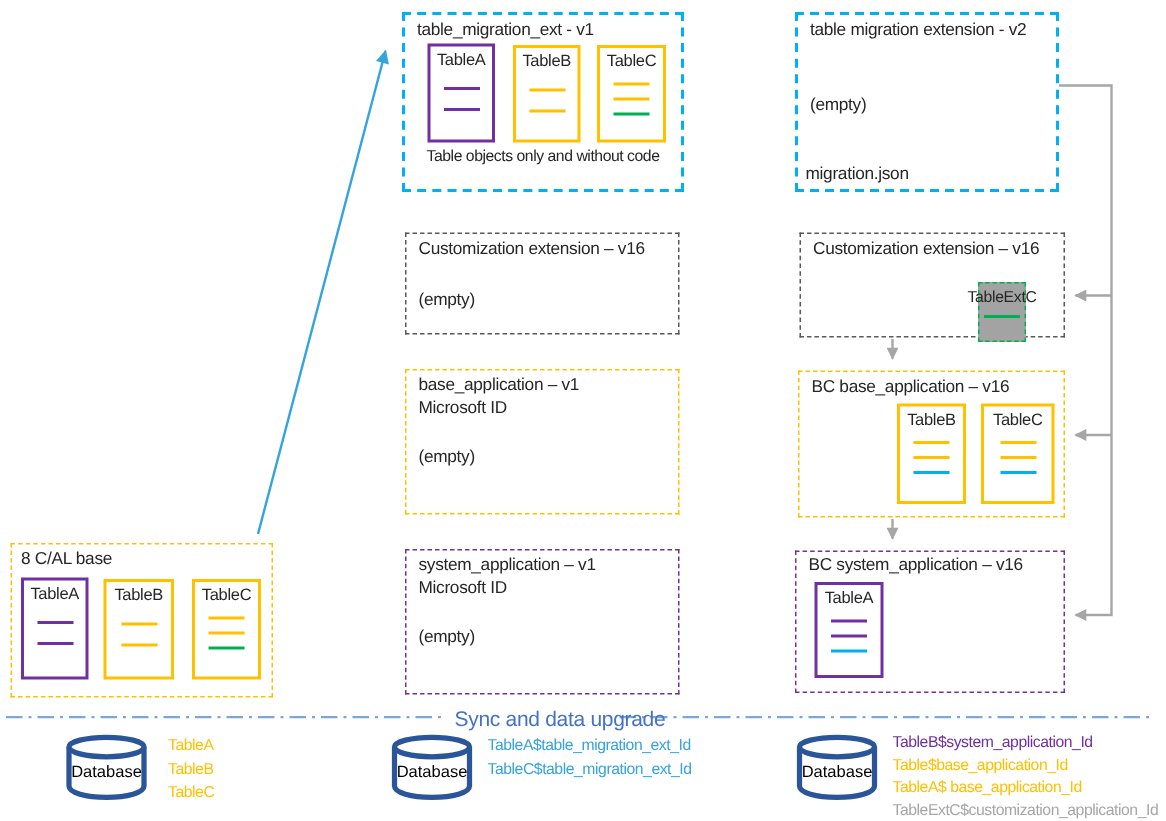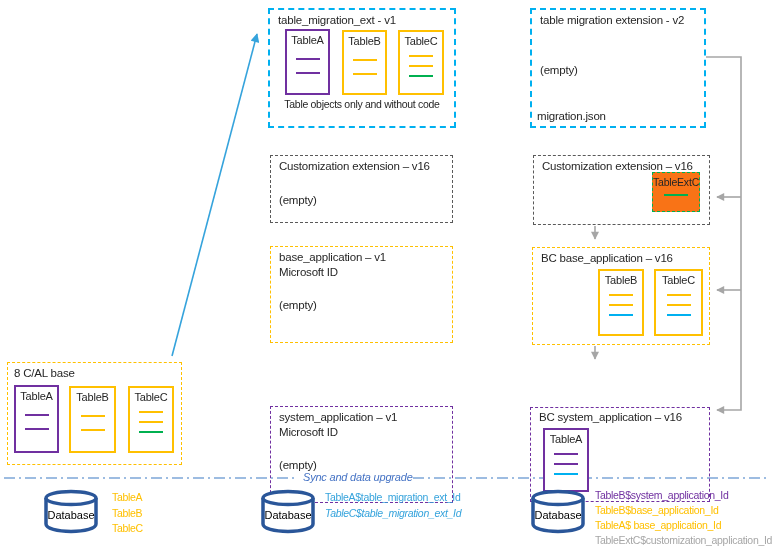--- a/index.html
+++ b/index.html
@@ -4,34 +4,34 @@
 <style>
   html,body { margin:0; padding:0; background:#fff; }
   #canvas {
     position:relative; width:777px; height:547px; background:#fff;
     font-family:"Liberation Sans", sans-serif; color:#262626; overflow:hidden;
   }
   #overlay { position:absolute; left:0; top:0; width:777px; height:547px; z-index:1; }
   .box { position:absolute; z-index:2; box-sizing:border-box; }
   .box.cyan   { border:2px dashed #00B0F0; }
   .box.gold   { border:1.5px dashed #FFC000; }
-  .box.purple { border:1.5px dashed #7030A0;margin-top:40px; }
+  .box.purple { border:1.5px dashed #7030A0; }
   .box.graydot{ border:1px dashed #595959; }
   .boxtitle { position:absolute; left:8px; top:4px; font-size:11.5px; white-space:nowrap; letter-spacing:-0.2px; }
   .boxline  { position:absolute; left:8px; font-size:11.5px; white-space:nowrap; letter-spacing:-0.2px; }
   .tcard { position:absolute; box-sizing:border-box; border:2px solid; background:#fff;
            display:flex; flex-direction:column; align-items:center; }
   .tlabel { font-size:11px; margin-top:3px; white-space:nowrap; letter-spacing:-0.2px; }
   .tline { width:24px; height:2px; }
   .tcard.two .tline   { margin-top:12px; }
   .tcard.three .tline { margin-top:8px; }
   .tcard.one .tline   { margin-top:6px; }
   .caption { position:absolute; left:0; right:0; text-align:center; font-size:10.5px; letter-spacing:-0.3px; white-space:nowrap; }
   .caption.gray { color:#A6A6A6; }
-  .synclabel { position:absolute; font-size:11px; color:#4472C4; letter-spacing:-0.2px; white-space:nowrap; z-index:2;font-style:italic; }
+  .synclabel { position:absolute; font-size:14px; color:#4472C4; letter-spacing:-0.2px; white-space:nowrap; z-index:2; }
   .db { position:absolute; z-index:2; }
   .dblabel { position:absolute; left:0; right:0; top:20px; text-align:center; font-size:11px; color:#000; }
   .dblist { position:absolute; z-index:2; }
   .dbitem { font-size:10.5px; line-height:15px; letter-spacing:-0.3px; white-space:nowrap; }
   .dbitem.tall { line-height:15.5px; }
 </style>
 </head>
 <body>
 
 <div id="canvas">
@@ -82,21 +82,21 @@
     <div class="boxline" style="top:100px;left:5px">migration.json</div>
   </div>
 
   <div class="box graydot" style="left:270px;top:155px;width:183px;height:68px">
     <div class="boxtitle">Customization extension – v16</div>
     <div class="boxline" style="top:38px">(empty)</div>
   </div>
 
   <div class="box graydot" style="left:533px;top:155px;width:177px;height:70px">
     <div class="boxtitle">Customization extension – v16</div>
-    <div class="tcard one" style="left:118px;top:16px;width:48px;height:40px;border-width:1.5px;border-style:dashed;border-color:#00B050;background:#f97316">
+    <div class="tcard one" style="left:118px;top:32px;width:32px;height:40px;border-width:1.5px;border-style:dashed;border-color:#00B050;background:#a3a3a3">
       <div class="tlabel" style="font-size:10.5px">TableExtC</div>
       <div class="tline" style="background:#00B050"></div>
     </div>
   </div>
 
   <div class="box gold" style="left:270px;top:246px;width:183px;height:97px">
     <div class="boxtitle">base_application – v1</div>
     <div class="boxline" style="top:19px">Microsoft ID</div>
     <div class="boxline" style="top:52px">(empty)</div>
   </div>
@@ -170,30 +170,30 @@
 
   <div class="db" style="left:260px;top:489px;width:56px;height:45px">
     <svg width="56" height="45" viewBox="0 0 56 45">
       <path d="M3,9 v26 c0,4.5 11.2,7.5 25,7.5 s25,-3 25,-7.5 v-26" fill="#fff" stroke="#2A5699" stroke-width="3.5"></path>
       <ellipse cx="28" cy="9" rx="25" ry="6.5" fill="#fff" stroke="#2A5699" stroke-width="3.5"></ellipse>
     </svg>
     <div class="dblabel">Database</div>
   </div>
   <div class="dblist" style="left:325px;top:490px">
     <div class="dbitem tall" style="color: rgb(53, 163, 220);">TableA$table_migration_ext_Id</div>
-    <div class="dbitem tall" style="color: rgb(53, 163, 220); font-style: italic;">TableC$table_migration_ext_Id</div>
+    <div class="dbitem tall" style="color: rgb(53, 163, 220);">TableC$table_migration_ext_Id</div>
   </div>
 
   <div class="db" style="left:530px;top:489px;width:56px;height:45px">
     <svg width="56" height="45" viewBox="0 0 56 45">
       <path d="M3,9 v26 c0,4.5 11.2,7.5 25,7.5 s25,-3 25,-7.5 v-26" fill="#fff" stroke="#2A5699" stroke-width="3.5"></path>
       <ellipse cx="28" cy="9" rx="25" ry="6.5" fill="#fff" stroke="#2A5699" stroke-width="3.5"></ellipse>
     </svg>
     <div class="dblabel">Database</div>
   </div>
   <div class="dblist" style="left:595px;top:488px">
     <div class="dbitem" style="color: rgb(112, 48, 160);">TableB$system_application_Id</div>
-    <div class="dbitem" style="color: rgb(255, 192, 0);">TableB$base_application_Id</div>
+    <div class="dbitem" style="color: rgb(255, 192, 0);">Table$base_application_Id</div>
     <div class="dbitem" style="color: rgb(255, 192, 0);">TableA$ base_application_Id</div>
     <div class="dbitem" style="color: rgb(166, 166, 166);">TableExtC$customization_application_Id</div>
   </div>
 
 </div>
 
 </body></html>

